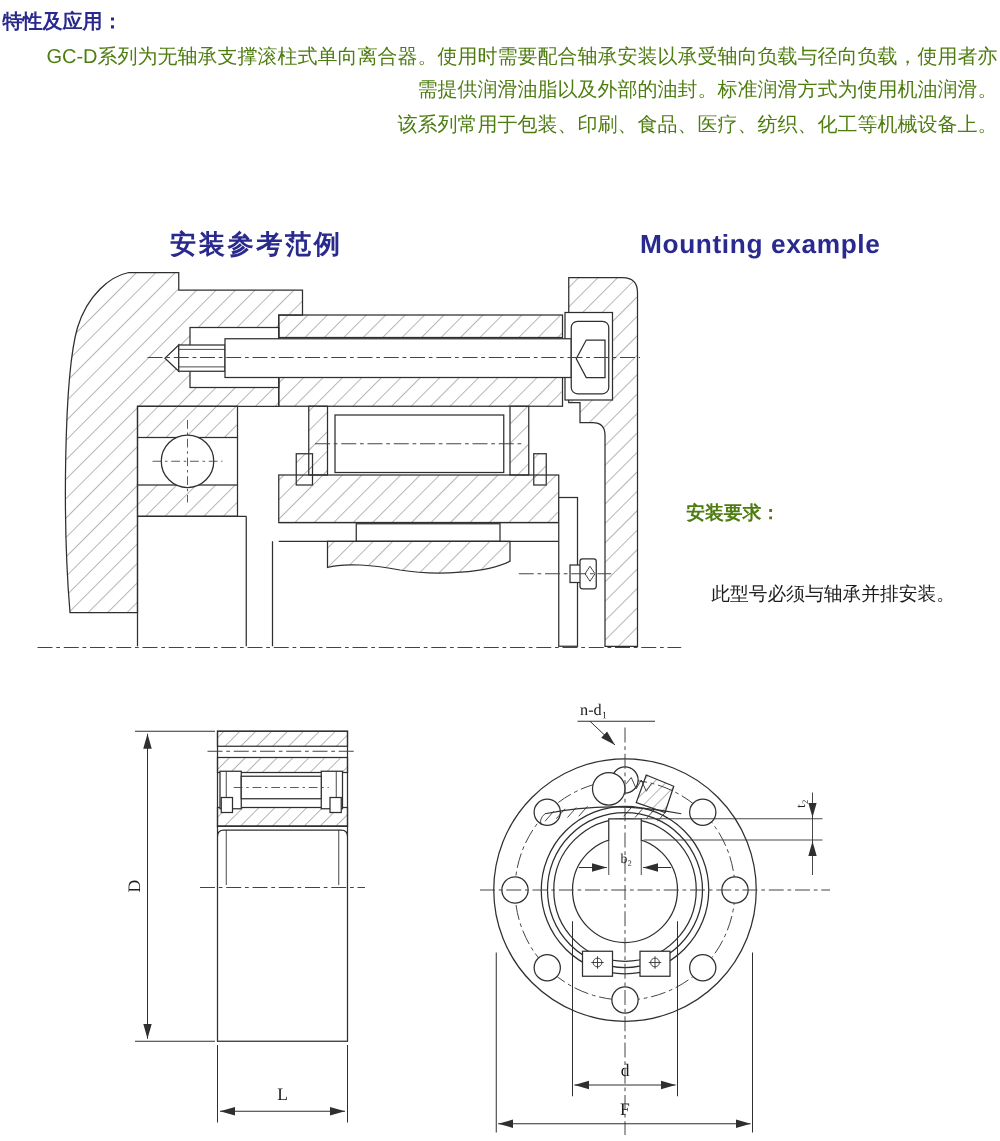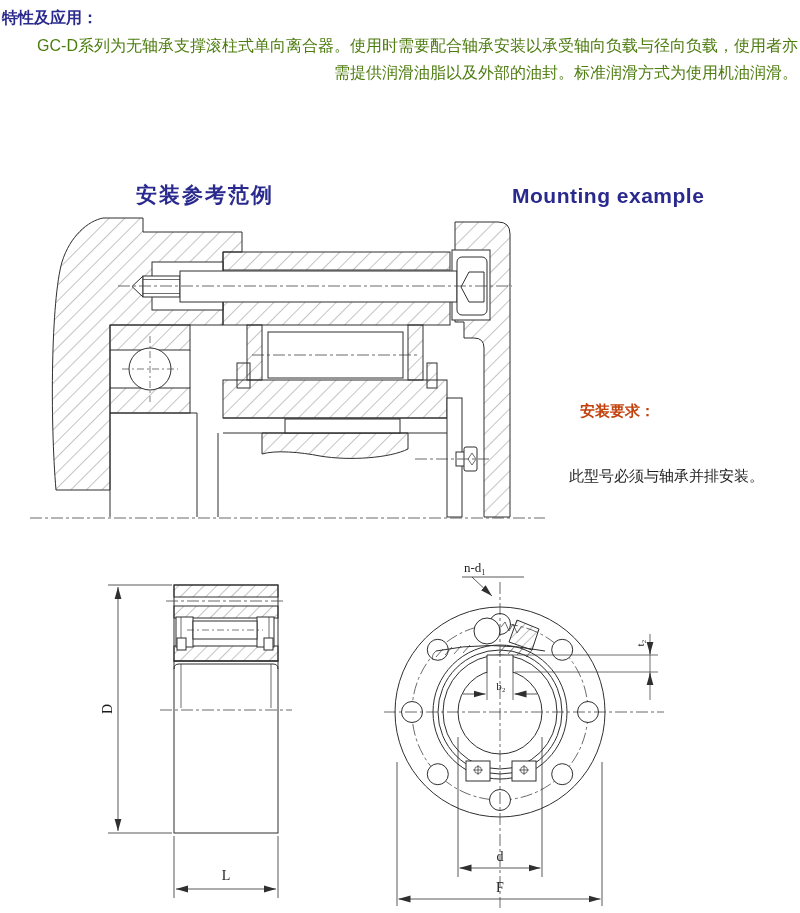--- a/index.html
+++ b/index.html
@@ -5,21 +5,21 @@
   html,body{margin:0;padding:0;background:#ffffff;}
   #page{position:relative;width:800px;height:913px;background:#fff;overflow:hidden;
         font-family:"Liberation Sans",sans-serif;color:#1c1c1c;}
   .intro{position:absolute;left:0;top:4px;width:796px;padding:0 2px;font-size:16px;line-height:27.5px;}
   .intro h3{margin:0;font-size:16px;color:#2a2a8e;font-weight:bold;}
   .intro p{margin:0;text-indent:2em;color:#4d7c0f;text-align:right;}
   .sec-head{position:absolute;font-size:21px;font-weight:bold;color:#2a2a8e;white-space:nowrap;}
   .sec-head.cn{left:136px;top:181px;letter-spacing:2px;}
   .sec-head.en{left:512px;top:184px;letter-spacing:0.5px;}
   .note{position:absolute;left:549px;top:398px;width:240px;font-size:15px;line-height:25px;}
-  .note .ttl{font-weight:bold;color:#c2410c;margin-left:31px;}
+  .note .ttl{font-weight:bold;color:#4d7c0f;}
   .note .l1{padding-left:20px;margin-top:40px;}
   svg{position:absolute;overflow:visible;}
   svg .ol{stroke:#2f2f2f;stroke-width:1;fill:none;}
   svg .olw{stroke:#2f2f2f;stroke-width:1;fill:#ffffff;}
   svg .hat{stroke:#2f2f2f;stroke-width:1;}
   svg .thin{stroke:#2f2f2f;stroke-width:0.7;fill:none;}
   svg .cl{stroke:#444;stroke-width:0.8;fill:none;stroke-dasharray:12 3 3 3;}
   svg .cls{stroke:#444;stroke-width:0.7;fill:none;stroke-dasharray:7 3 2 3;}
   svg .dim{stroke:#2f2f2f;stroke-width:0.8;fill:none;}
   svg .dlabel{font-family:"Liberation Serif",serif;font-size:14px;fill:#1c1c1c;}
@@ -27,20 +27,21 @@
   svg .dlabel.md{font-size:13px;}
 </style>
 </head>
 <body>
 
 <div id="page">
 
   <div class="intro">
     <h3>特性及应用：</h3>
     <p>GC-D系列为无轴承支撑滚柱式单向离合器。使用时需要配合轴承安装以承受轴向负载与径向负载，使用者亦需提供润滑油脂以及外部的油封。标准润滑方式为使用机油润滑。</p>
+    <p>该系列常用于包装、印刷、食品、医疗、纺织、化工等机械设备上。</p>
   </div>
 
   <div class="sec-head en">Mounting example</div>
   <div class="sec-head cn">安装参考范例</div>
 
   <svg style="left:25px;top:213px;" width="525" height="322" viewBox="25 213 525 322">
     <defs>
       <pattern id="hA" width="11" height="11" patternUnits="userSpaceOnUse" patternTransform="rotate(45)">
         <line x1="0" y1="0" x2="0" y2="11" stroke="#4a4a4a" stroke-width="0.65"></line>
       </pattern>

